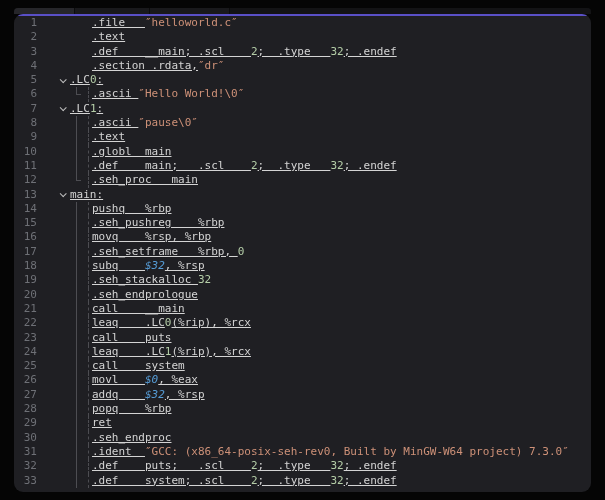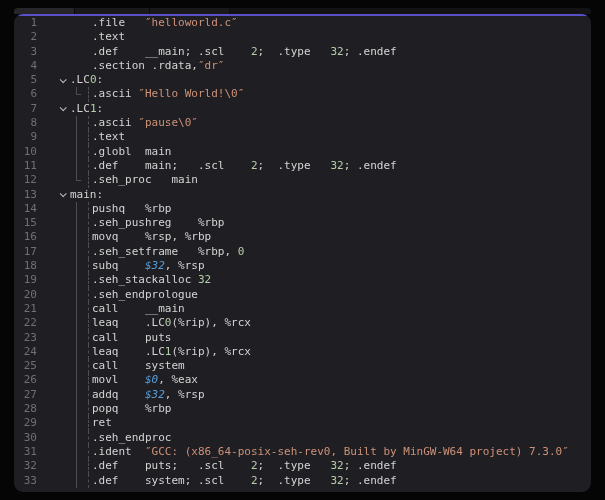--- a/index.html
+++ b/index.html
@@ -28,21 +28,21 @@
   .lnum{flex:0 0 26px;text-align:right;padding-right:3px;color:var(--line-number);}
   .foldcol{flex:0 0 28px;display:flex;align-items:center;justify-content:flex-end;padding-right:3px;}
   .chev{display:inline-block;width:5px;height:5px;border-right:1px solid var(--chevron);
     border-bottom:1px solid var(--chevron);transform:rotate(45deg) translateY(-1px);}
   .codearea{position:relative;flex:1;padding-left:2px;}
   .gA{position:absolute;left:8px;top:0;bottom:0;width:0;border-left:1px solid var(--guide);}
   .gA.end{bottom:auto;height:8px;width:5px;border-bottom:1px solid var(--guide);}
   .gB{position:absolute;left:20px;top:0;bottom:0;width:0;border-left:1px dashed var(--guide);}
   .txt{position:relative;display:inline-block;color:var(--text);}
   .txt.ind{padding-left:22px;}
-  .tp{color:var(--text);} .ts{color:var(--string);} .tn{color:var(--number);} .ti{color:var(--immediate);font-style:italic;}
+  .tp{color:var(--text);text-decoration:underline;} .ts{color:var(--string);} .tn{color:var(--number);} .ti{color:var(--immediate);font-style:italic;}
 </style>
 </head>
 <body>
 
 <div class="stage">
   <div class="tabstrip">
     <div class="tab active"></div>
     <div class="tab t2"></div>
     <div class="tab t3"></div>
     <div class="rest"></div>

